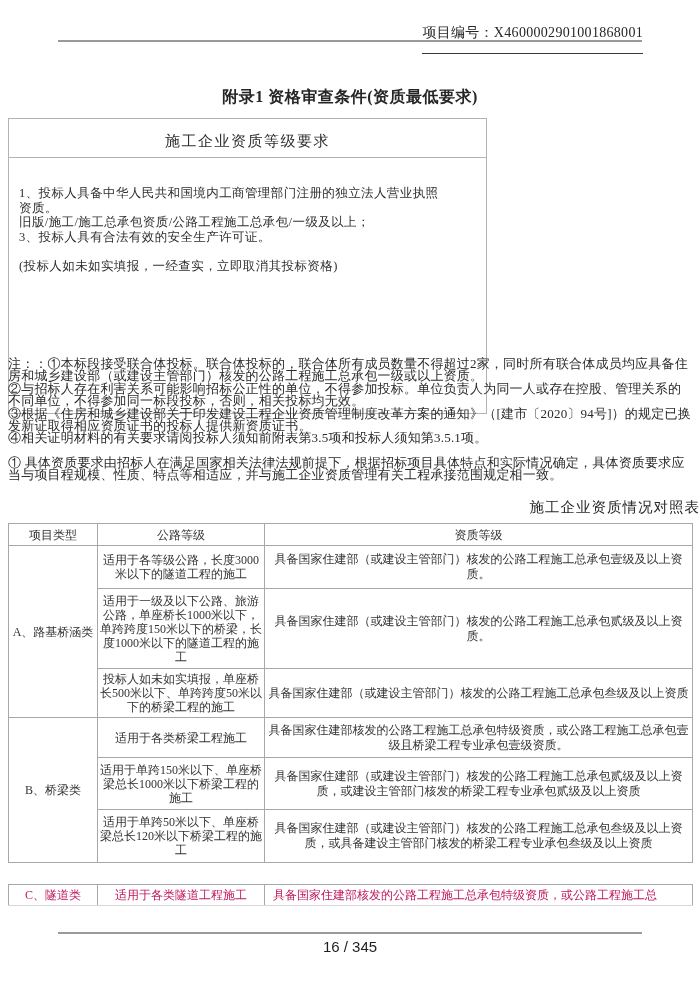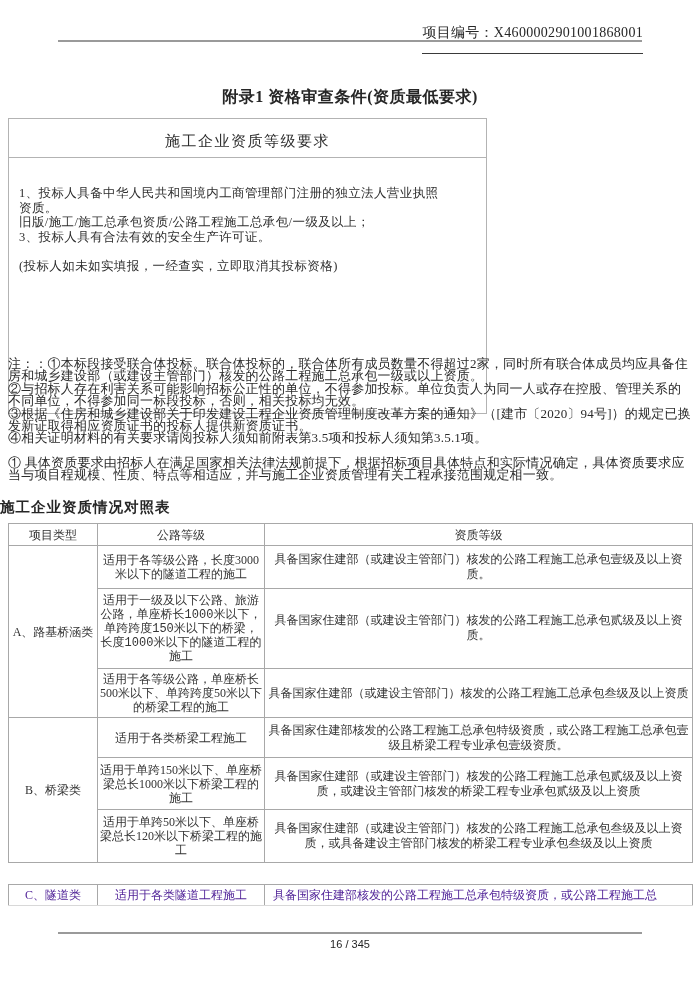--- a/index.html
+++ b/index.html
@@ -43,60 +43,60 @@
   
   .notes {
     position:absolute; top:358px; left:8px; width:684px;
     font-size:13px; line-height:12.4px; color:#2a2a2a; letter-spacing:0.2px;
   }
   .notes p { margin:0; }
   .note-extra { margin-top:12px !important; }
   
   .tbl-title {
     position:absolute; top:498px; left:0; width:100%;
-    text-align:left; font-size:14.5px; font-weight:bold; letter-spacing:1px;
+    text-align:right; font-size:14.5px; font-weight:normal; letter-spacing:1px;
   }
   table.cmp {
     position:absolute; top:523px; left:8px; width:684px;
     border-collapse:collapse; table-layout:fixed;
     font-size:12px; color:#333;
   }
   table.cmp td {
     border:1px solid #a8a8a8; vertical-align:middle;
     padding:3px 2px; text-align:center; line-height:14px;
   }
   table.cmp td.qual { line-height:15px; }
   table.cmp td.al { text-align:center; }
   tr.hd { height:22px; }
   tr.rA1 { height:43px; }
-  tr.rA2 { height:80px;font-family:Liberation Mono, monospace; }
+  tr.rA2 { height:80px; }
   tr.rA3 { height:47px; }
   tr.rB1 { height:40px; }
   tr.rB2 { height:52px; }
   tr.rB3 { height:53px; }
   
   table.cont {
     position:absolute; top:884px; left:8px; width:684px;
     border-collapse:collapse; table-layout:fixed;
-    font-size:12px; color:#4c1d95;
+    font-size:12px; color:#be185d;
   }
   table.cont td {
     border:1px solid #a8a8a8; border-bottom:1px solid #d8d8d8;
     vertical-align:middle; padding:2px 8px; text-align:center; line-height:15px;
     height:21px; white-space:nowrap; overflow:hidden;
   }
   table.cont td.al { text-align:left; }
   
   .ftr-rule {
     position:absolute; top:932px; left:58px; width:584px;
     border-top:2px solid #9a9a9a;
   }
   .ftr {
     position:absolute; top:938px; left:0; width:100%;
-    text-align:center; font-size:11px;
+    text-align:center; font-size:15px;
     font-family:"Liberation Sans","DejaVu Sans",sans-serif; color:#1f1f1f;
   }
 </style>
 </head>
 <body>
 
 <div class="page">
 
   <span class="proj">项目编号：X4600002901001868001</span>
   <div class="hdr-rule"></div>
@@ -139,21 +139,21 @@
       <tr class="rA1">
         <td rowspan="3">A、路基桥涵类</td>
         <td class="al">适用于各等级公路，长度3000米以下的隧道工程的施工</td>
         <td class="qual al">具备国家住建部（或建设主管部门）核发的公路工程施工总承包壹级及以上资质。</td>
       </tr>
       <tr class="rA2">
         <td class="al">适用于一级及以下公路、旅游公路，单座桥长1000米以下，单跨跨度150米以下的桥梁，长度1000米以下的隧道工程的施工</td>
         <td class="qual al">具备国家住建部（或建设主管部门）核发的公路工程施工总承包贰级及以上资质。</td>
       </tr>
       <tr class="rA3">
-        <td class="al">适用于各等级公路，单座桥长500米以下、单跨跨度50米以下的桥梁工程的施工</td>
+        <td class="al">投标人如未如实填报，单座桥长500米以下、单跨跨度50米以下的桥梁工程的施工</td>
         <td class="qual al">具备国家住建部（或建设主管部门）核发的公路工程施工总承包叁级及以上资质</td>
       </tr>
       <tr class="rB1">
         <td rowspan="3">B、桥梁类</td>
         <td>适用于各类桥梁工程施工</td>
         <td class="qual al">具备国家住建部核发的公路工程施工总承包特级资质，或公路工程施工总承包壹级且桥梁工程专业承包壹级资质。</td>
       </tr>
       <tr class="rB2">
         <td>适用于单跨150米以下、单座桥梁总长1000米以下桥梁工程的施工</td>
         <td class="qual">具备国家住建部（或建设主管部门）核发的公路工程施工总承包贰级及以上资质，或建设主管部门核发的桥梁工程专业承包贰级及以上资质</td>

